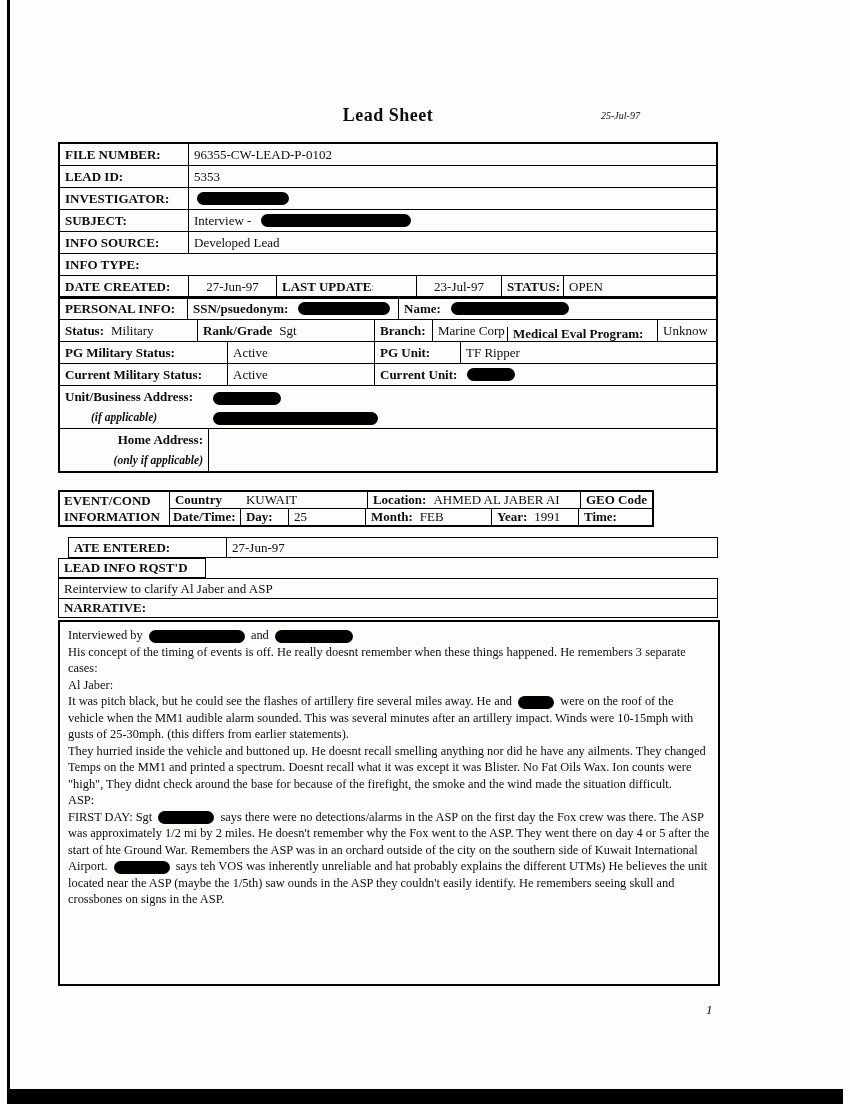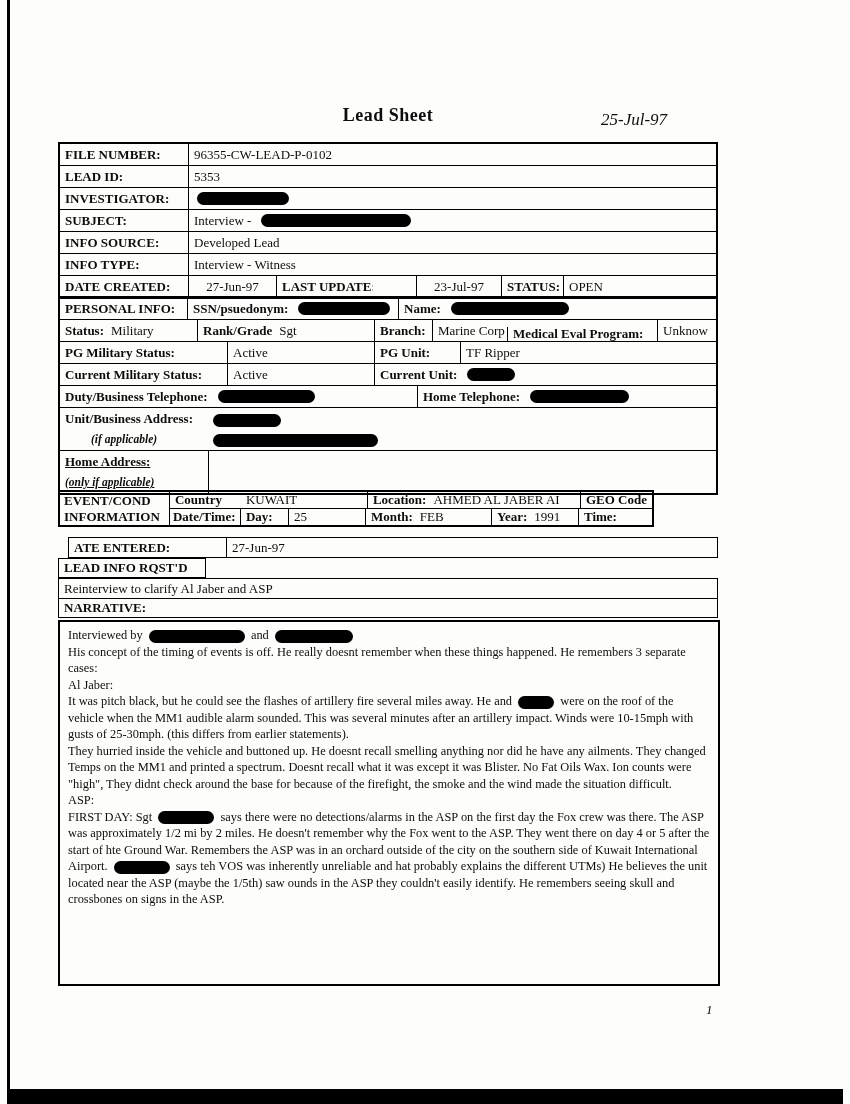--- a/index.html
+++ b/index.html
@@ -5,36 +5,36 @@
   html,body { margin:0; padding:0; background:#ffffff; }
   .page {
     position:relative; width:850px; height:1104px; background:#fdfdfb;
     font-family:"Liberation Serif","DejaVu Serif",serif; color:#0d0d0d; overflow:hidden;
   }
   .edge-left { position:absolute; left:7px; top:0; width:3px; height:1104px; background:#000; }
   .edge-bottom { position:absolute; left:7px; top:1089px; width:836px; height:15px; background:#000; }
 
   .title { position:absolute; top:105px; left:58px; width:660px; text-align:center;
            font-size:18px; font-weight:bold; letter-spacing:.5px; }
-  .doc-date { position:absolute; top:110px; left:601px; font-size:17px; font-style:italic; }
+  .doc-date { position:absolute; top:110px; left:601px; font-size:10px; font-style:italic; }
 
   .tbl { position:absolute; left:58px; border:2px solid #000; box-sizing:border-box; font-size:13px; background:transparent; }
   .row { display:flex; height:21px; border-top:1px solid #000; align-items:stretch; }
   .row:first-child { border-top:none; }
   .h42 { height:42px; }
   .cell { display:flex; align-items:center; gap:7px; padding:0 5px; border-left:1px solid #000;
           box-sizing:border-box; white-space:nowrap; overflow:hidden; }
   .cell:first-child { border-left:none; }
   .noborder { border-left:none !important; }
   .lbl { font-weight:bold; }
   .grow { flex:1; }
   .center { justify-content:center; }
   .block { display:block; padding-top:1px; line-height:20px; }
   .note { font-style:italic; font-size:11.5px; font-weight:bold; }
-  .right { text-align:left;text-decoration:underline; }
+  .right { text-align:right; }
 
   .evt-label { width:117px; border-right:1px solid #000; display:flex; flex-direction:column;
                justify-content:center; padding:0 4px; font-weight:bold; box-sizing:border-box; }
   .evt-rows { flex:1; display:flex; flex-direction:column; }
   .evt-rows .row { height:auto; flex:1; }
 
   .standalone { position:absolute; border:1px solid #000; box-sizing:border-box; display:flex; font-size:13px; background:transparent; }
 
   .narrative { position:absolute; left:58px; top:620px; width:662px; height:366px;
                border:2px solid #000; box-sizing:border-box; padding:5px 8px;
@@ -77,21 +77,20 @@
         <span>Interview -</span>
         <span class="redact" style="width:150px;"></span>
       </div>
     </div>
     <div class="row">
       <div class="cell lbl" style="width:128px;">INFO SOURCE:</div>
       <div class="cell grow">Developed Lead</div>
     </div>
     <div class="row">
       <div class="cell lbl" style="width:128px;">INFO TYPE:</div>
-      <div class="cell grow">Interview - Witness</div>
     </div>
     <div class="row">
       <div class="cell lbl" style="width:128px;">DATE CREATED:</div>
       <div class="cell center" style="width:88px;">27-Jun-97</div>
       <div class="cell lbl" style="width:97px;">LAST UPDATE:</div>
       <div class="cell center" style="width:85px;margin-left:43px;">23-Jul-97</div>
       <div class="cell lbl" style="width:62px;">STATUS:</div>
       <div class="cell grow">OPEN</div>
     </div>
   </div>
@@ -127,30 +126,20 @@
       <div class="cell" style="width:147px;">Active</div>
       <div class="cell lbl" style="width:86px;">PG Unit:</div>
       <div class="cell grow">TF Ripper</div>
     </div>
     <div class="row">
       <div class="cell lbl" style="width:167px;">Current Military Status:</div>
       <div class="cell" style="width:147px;">Active</div>
       <div class="cell grow">
         <span class="lbl">Current Unit:</span>
         <span class="redact" style="width:48px;"></span>
-      </div>
-    </div>
-    <div class="row">
-      <div class="cell" style="width:357px;">
-        <span class="lbl">Duty/Business Telephone:</span>
-        <span class="redact" style="width:97px;"></span>
-      </div>
-      <div class="cell grow">
-        <span class="lbl">Home Telephone:</span>
-        <span class="redact" style="width:99px;"></span>
       </div>
     </div>
     <div class="row h42">
       <div class="cell block" style="width:148px;">
         <div class="lbl">Unit/Business Address:</div>
         <div class="note" style="padding-left:26px;">(if applicable)</div>
       </div>
       <div class="cell block grow noborder">
         <div><span class="redact" style="width:68px; margin-left:0;"></span></div>
         <div><span class="redact" style="width:165px; margin-left:0;"></span></div>

